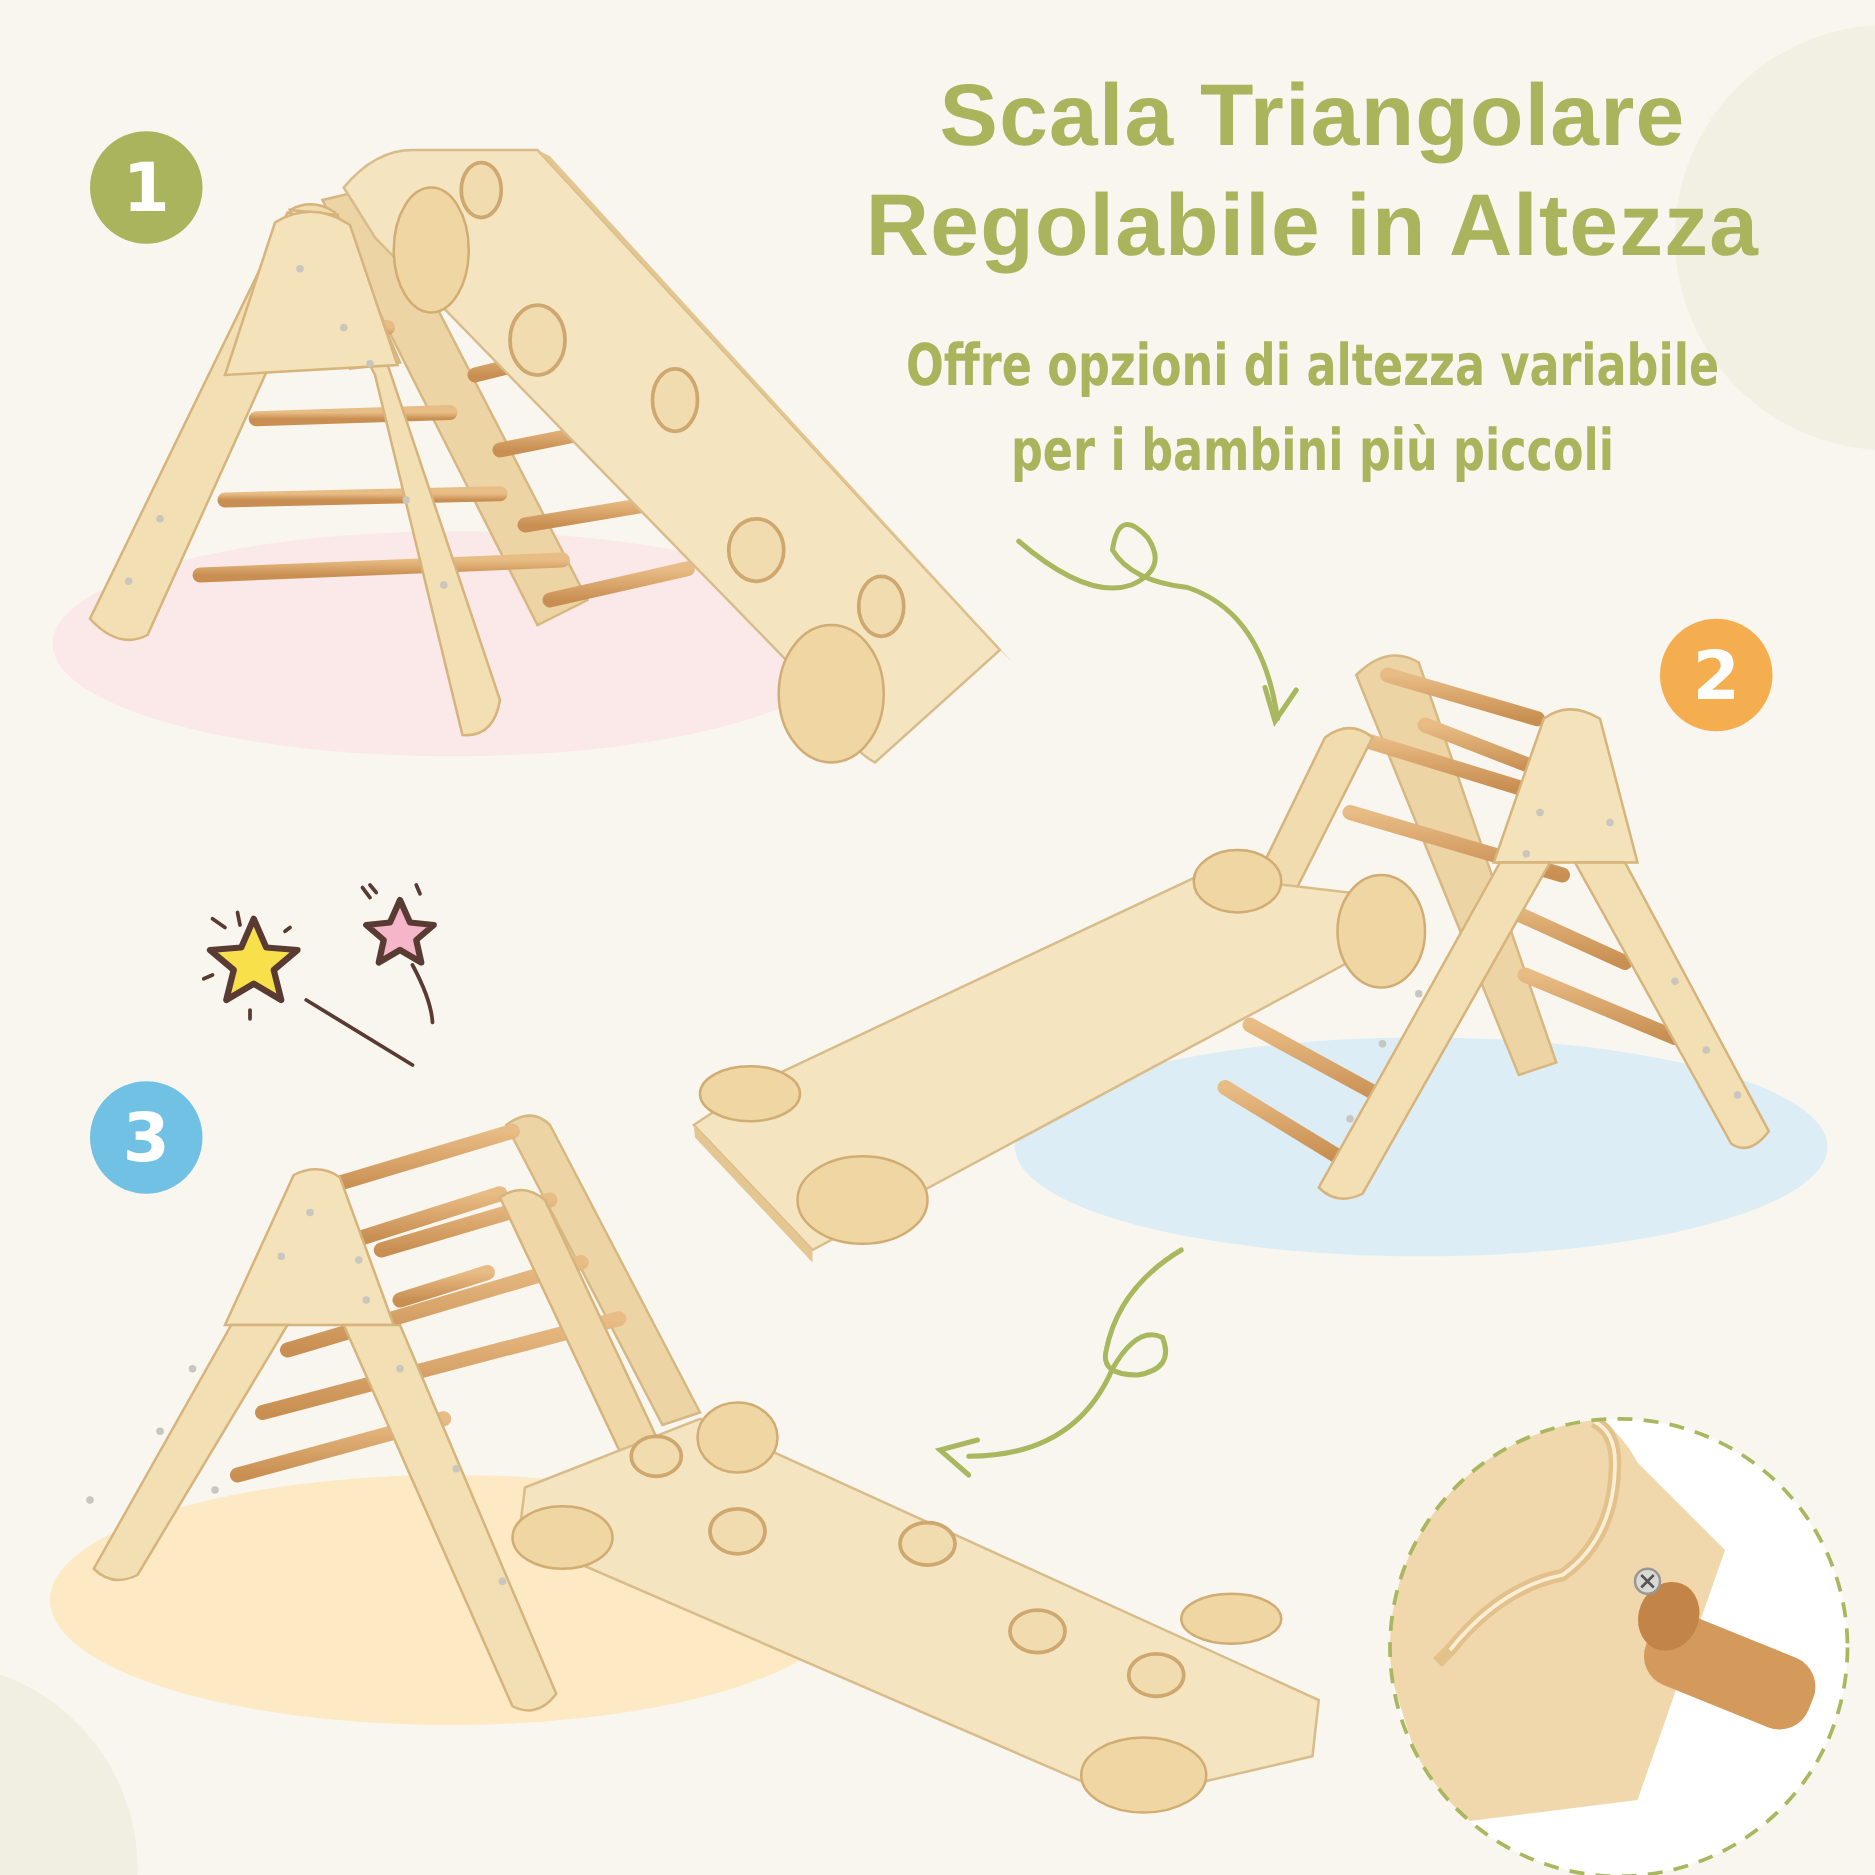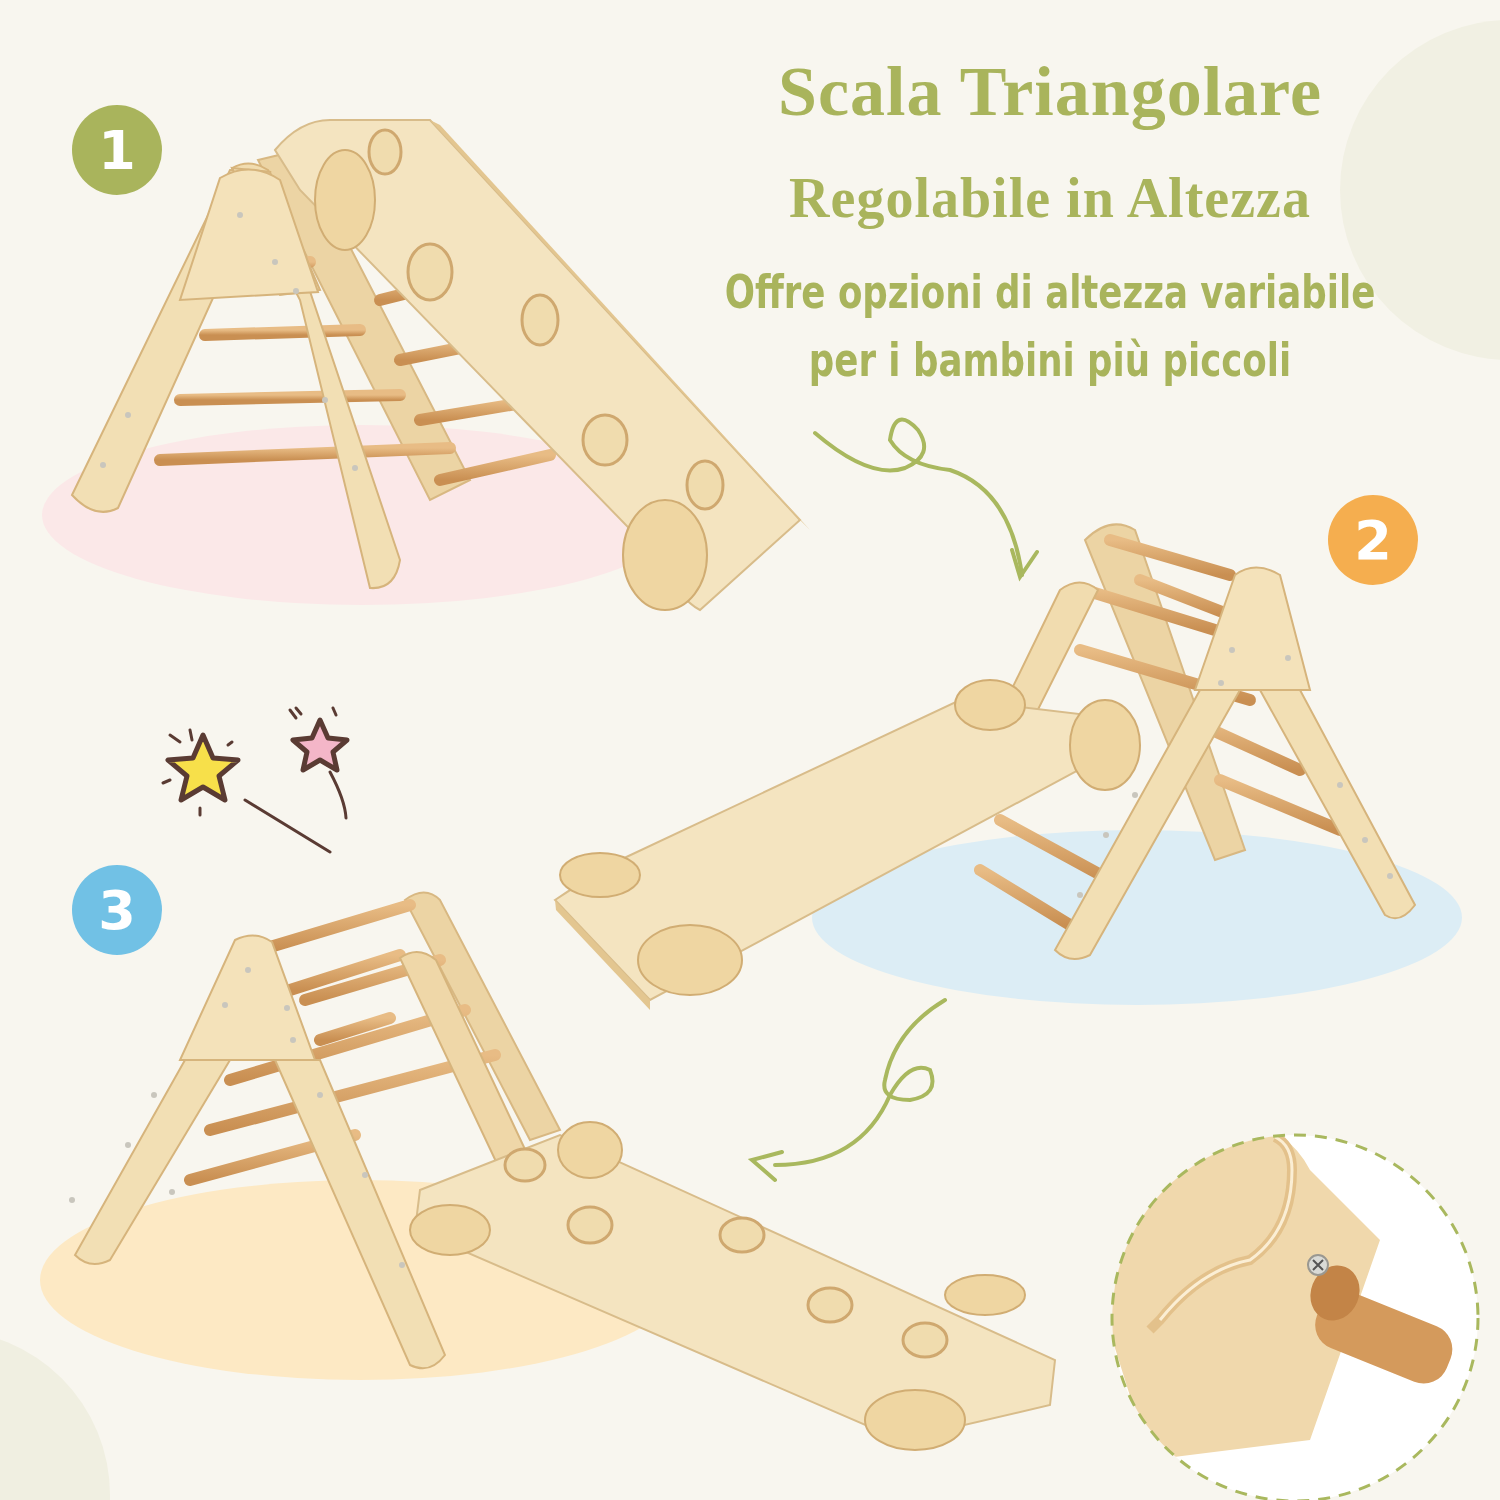--- a/index.html
+++ b/index.html
@@ -4,23 +4,23 @@
 <style>
   html, body { margin:0; padding:0; }
   body { width:1500px; height:1500px; background:#f8f6ef; position:relative; overflow:hidden; font-family:"DejaVu Sans", sans-serif; }
   .bg-blob { position:absolute; border-radius:50%; }
   .blob-tr { left:1340px; top:20px; width:340px; height:340px; background:#f1f0e3; }
   .blob-bl { left:-220px; top:1330px; width:330px; height:330px; background:#f0efe1; }
   .floor { position:absolute; border-radius:50%; }
   .floor-pink { left:42px; top:425px; width:640px; height:180px; background:#fbe8e8; }
   .floor-blue { left:812px; top:830px; width:650px; height:175px; background:#dcedf5; }
   .floor-yellow { left:40px; top:1180px; width:640px; height:200px; background:#fde9c4; }
-  .title { position:absolute; left:600px; width:900px; text-align:center; color:#a9b45c; font-weight:bold; font-family:Liberation Serif, serif; }
+  .title { position:absolute; left:600px; width:900px; text-align:center; color:#a9b45c; font-weight:bold; font-family:Liberation Sans, sans-serif; }
   .title-1 { top:52px; font-size:70px; letter-spacing:1px; }
-  .title-2 { top:166px; font-size:56px; letter-spacing:1px; }
+  .title-2 { top:140px; font-size:70px; letter-spacing:1px; }
   .subtitle { position:absolute; left:600px; width:900px; text-align:center; color:#a9b45c; font-family:"DejaVu Sans Condensed","DejaVu Sans", sans-serif; font-weight:bold; font-size:46px; transform:scaleX(0.86); transform-origin:center; }
   .sub-1 { top:265px; }
   .sub-2 { top:333px; }
   .badge { position:absolute; width:90px; height:90px; border-radius:50%; color:#fff; font-weight:bold; font-size:54px; display:flex; align-items:center; justify-content:center; font-family:"DejaVu Sans", sans-serif; }
   .badge-1 { left:72px; top:105px; }
   .badge-2 { left:1328px; top:495px; }
   .badge-3 { left:72px; top:865px; }
   svg.layer { position:absolute; left:0; top:0; }
 </style>
 </head>

